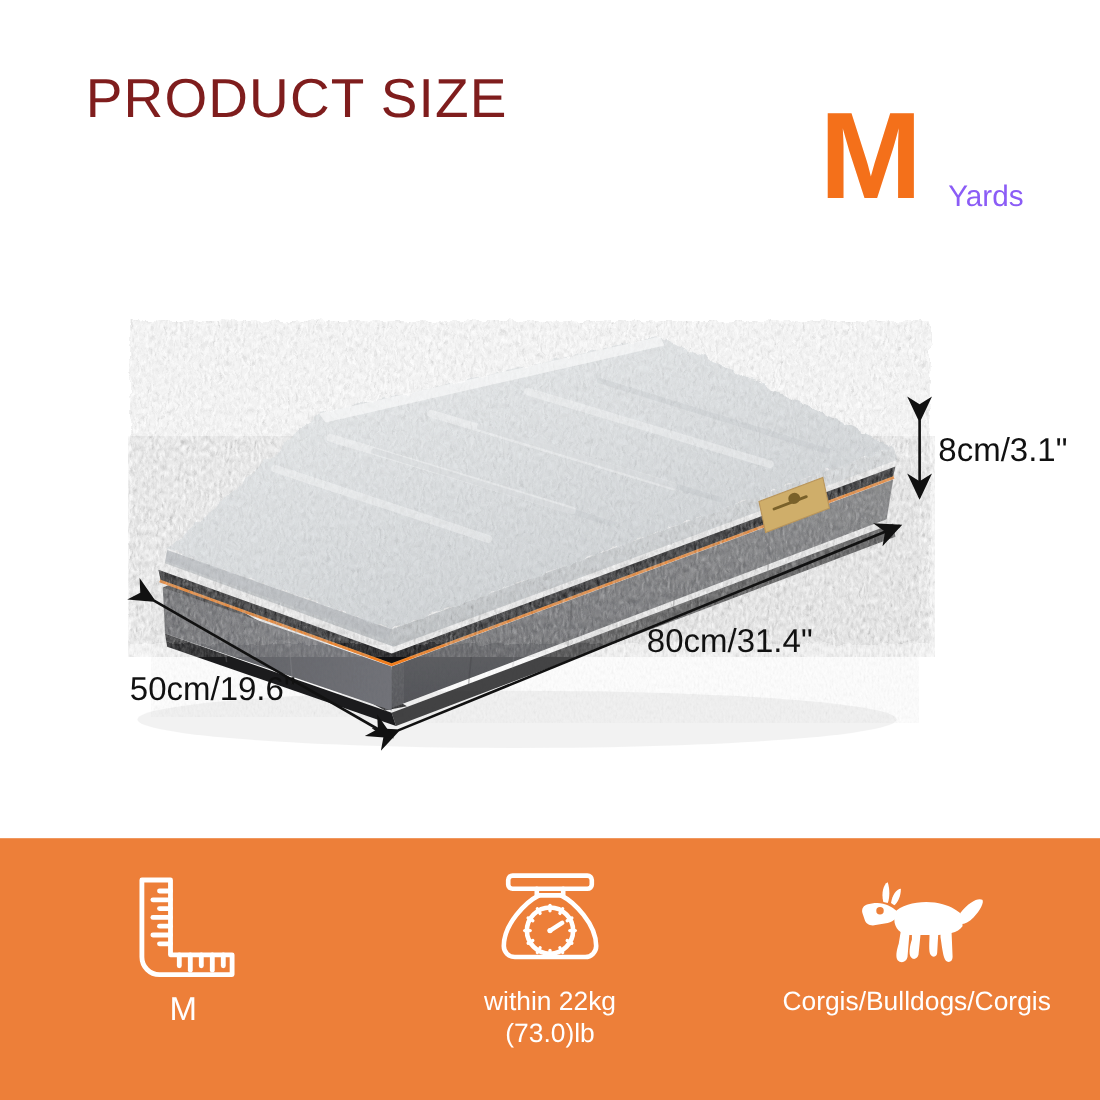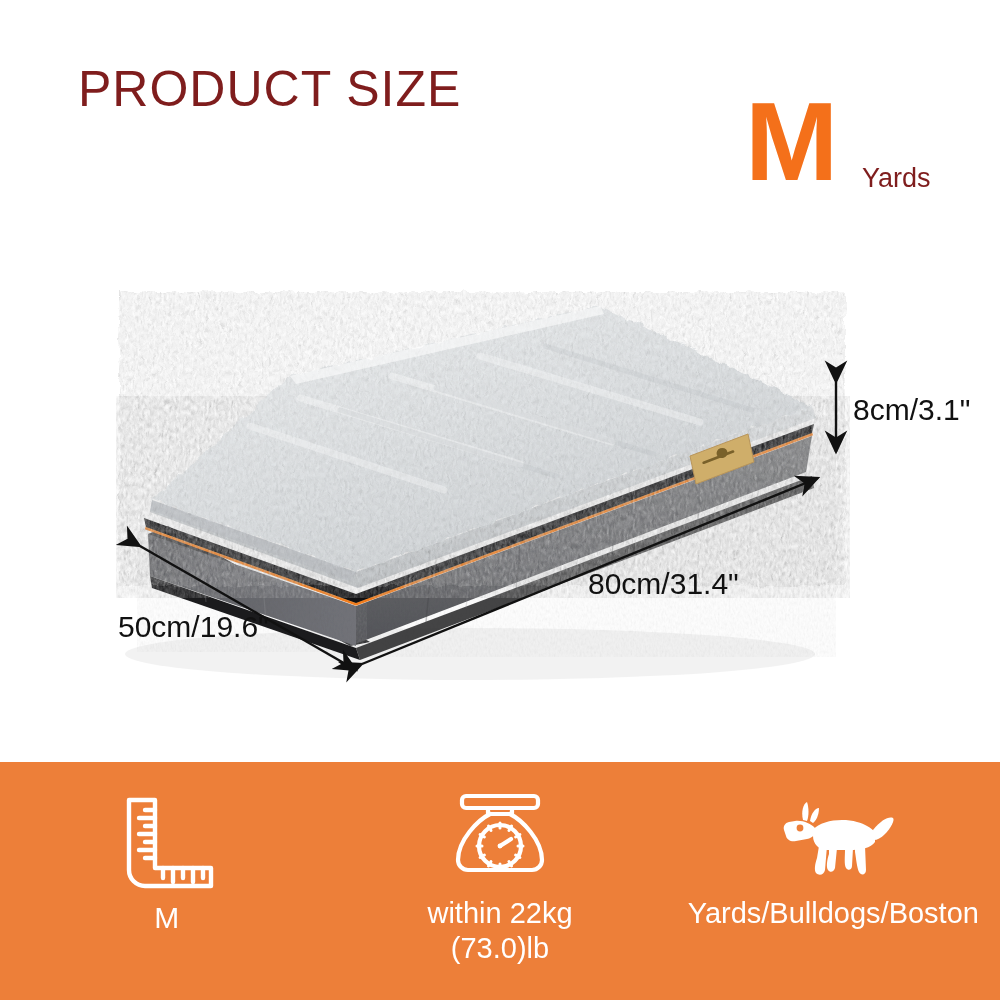--- a/index.html
+++ b/index.html
@@ -34,21 +34,21 @@
     font-size:112px;
     line-height:1;
     font-weight:700;
     color:#f4701a;
     letter-spacing:-2px;
   }
   .brand-word{
     position:absolute;
     left:117px; top:63px;
     font-size:27px;
-    color:#7f1d1d;
+    color:#8b5cf6;
     font-weight:400;
   }
 
   
   .product-stage{
     position:absolute;
     left:0; top:250px;
     width:1000px; height:470px;
   }
 
@@ -91,21 +91,21 @@
     padding-top:22px;
   }
   .feature-icon{
     height:112px;
     display:flex;
     align-items:center;
     justify-content:center;
   }
   .feature-line{
     color:#ffffff;
-    font-size:29px;
+    font-size:24px;
     line-height:1.22;
     text-align:center;
     white-space:nowrap;
   }
   .feature-line.big{
     font-size:30px;
     margin-top:4px;
     margin-bottom:1px;
   }
 </style>
@@ -339,17 +339,17 @@
             <path d="M50,56 L58,56 L56,80 C55,85 50,86 47,83 C45,80 46,74 48,68 Z"></path>
             <path d="M60,58 L68,58 L66,78 C65,82 61,83 59,80 C57,77 58,70 60,64 Z"></path>
 
             <path d="M86,56 L96,56 L97,80 C97,85 92,86 90,82 C88,78 87,68 86,62 Z"></path>
             <path d="M76,58 L84,58 L83,76 C83,80 79,81 77,78 C75,75 76,66 76,60 Z"></path>
           </g>
 
           <circle cx="31" cy="38" r="3.4" fill="#ed7f39"></circle>
         </svg>
       </div>
-      <div class="feature-line">Yards/Bulldogs/Boston</div>
+      <div class="feature-line">Corgis/Bulldogs/Corgis</div>
     </div>
 
   </div>
 </div>
 
 </body></html>

